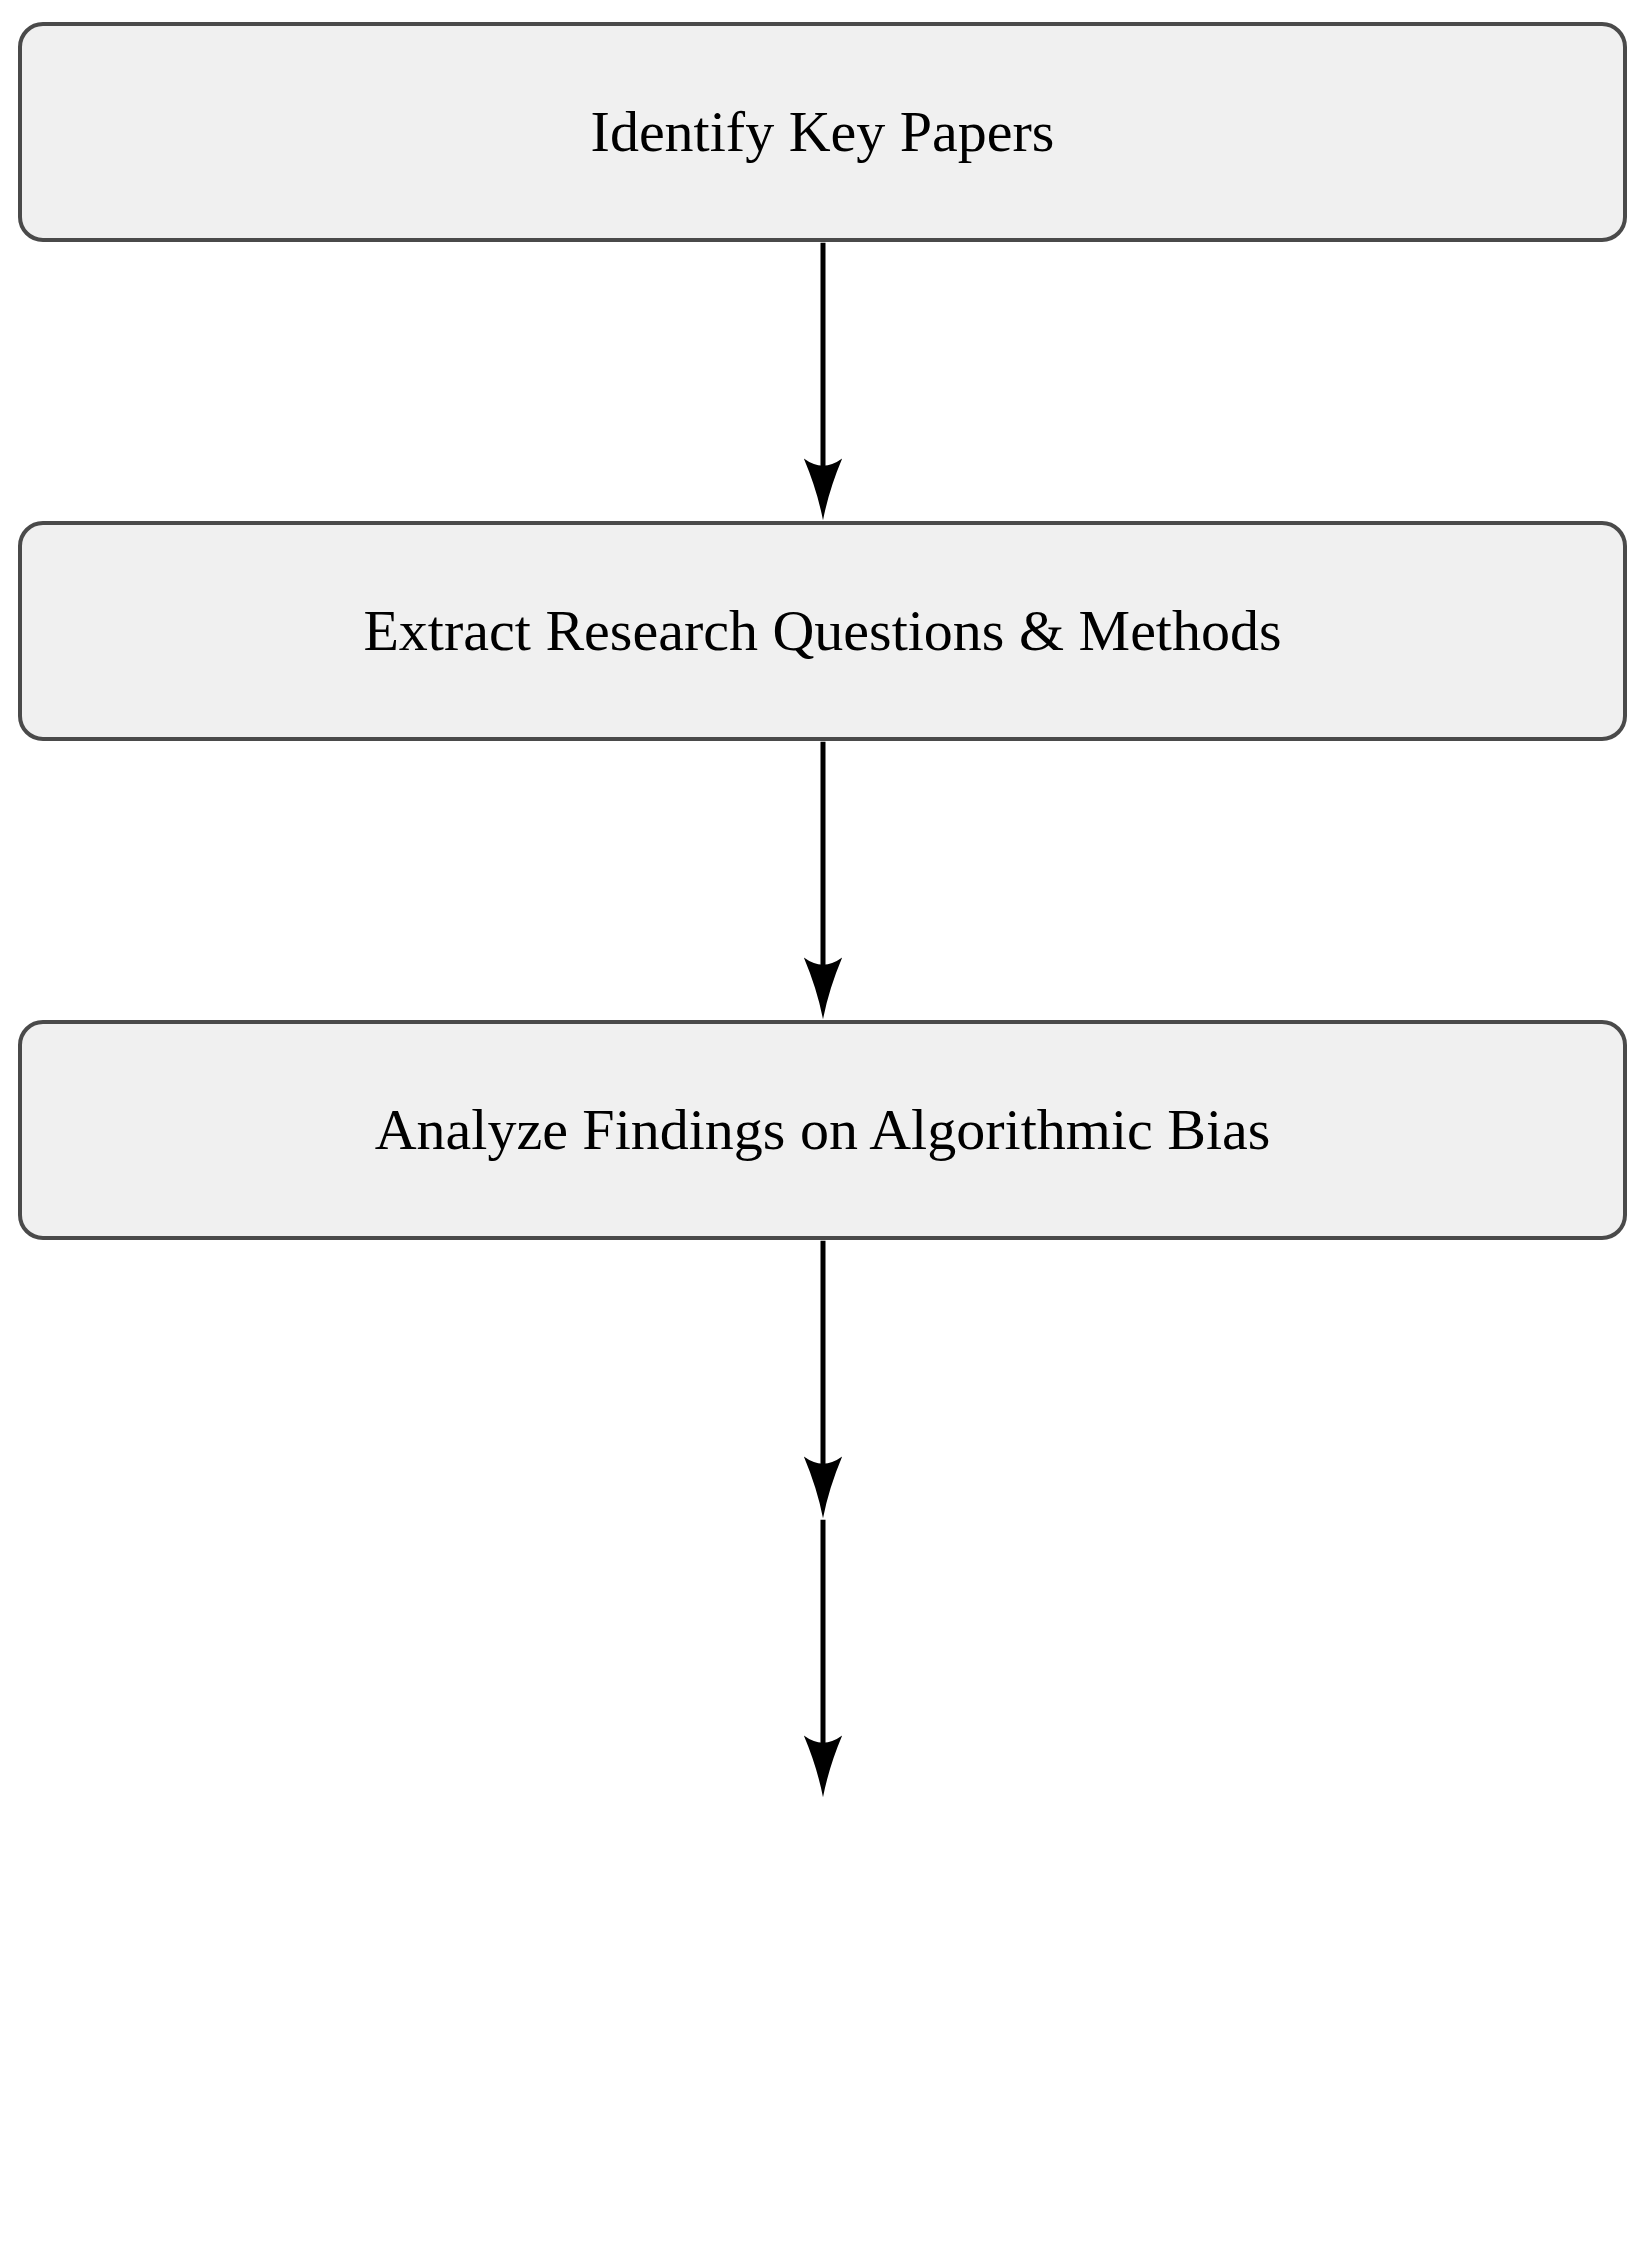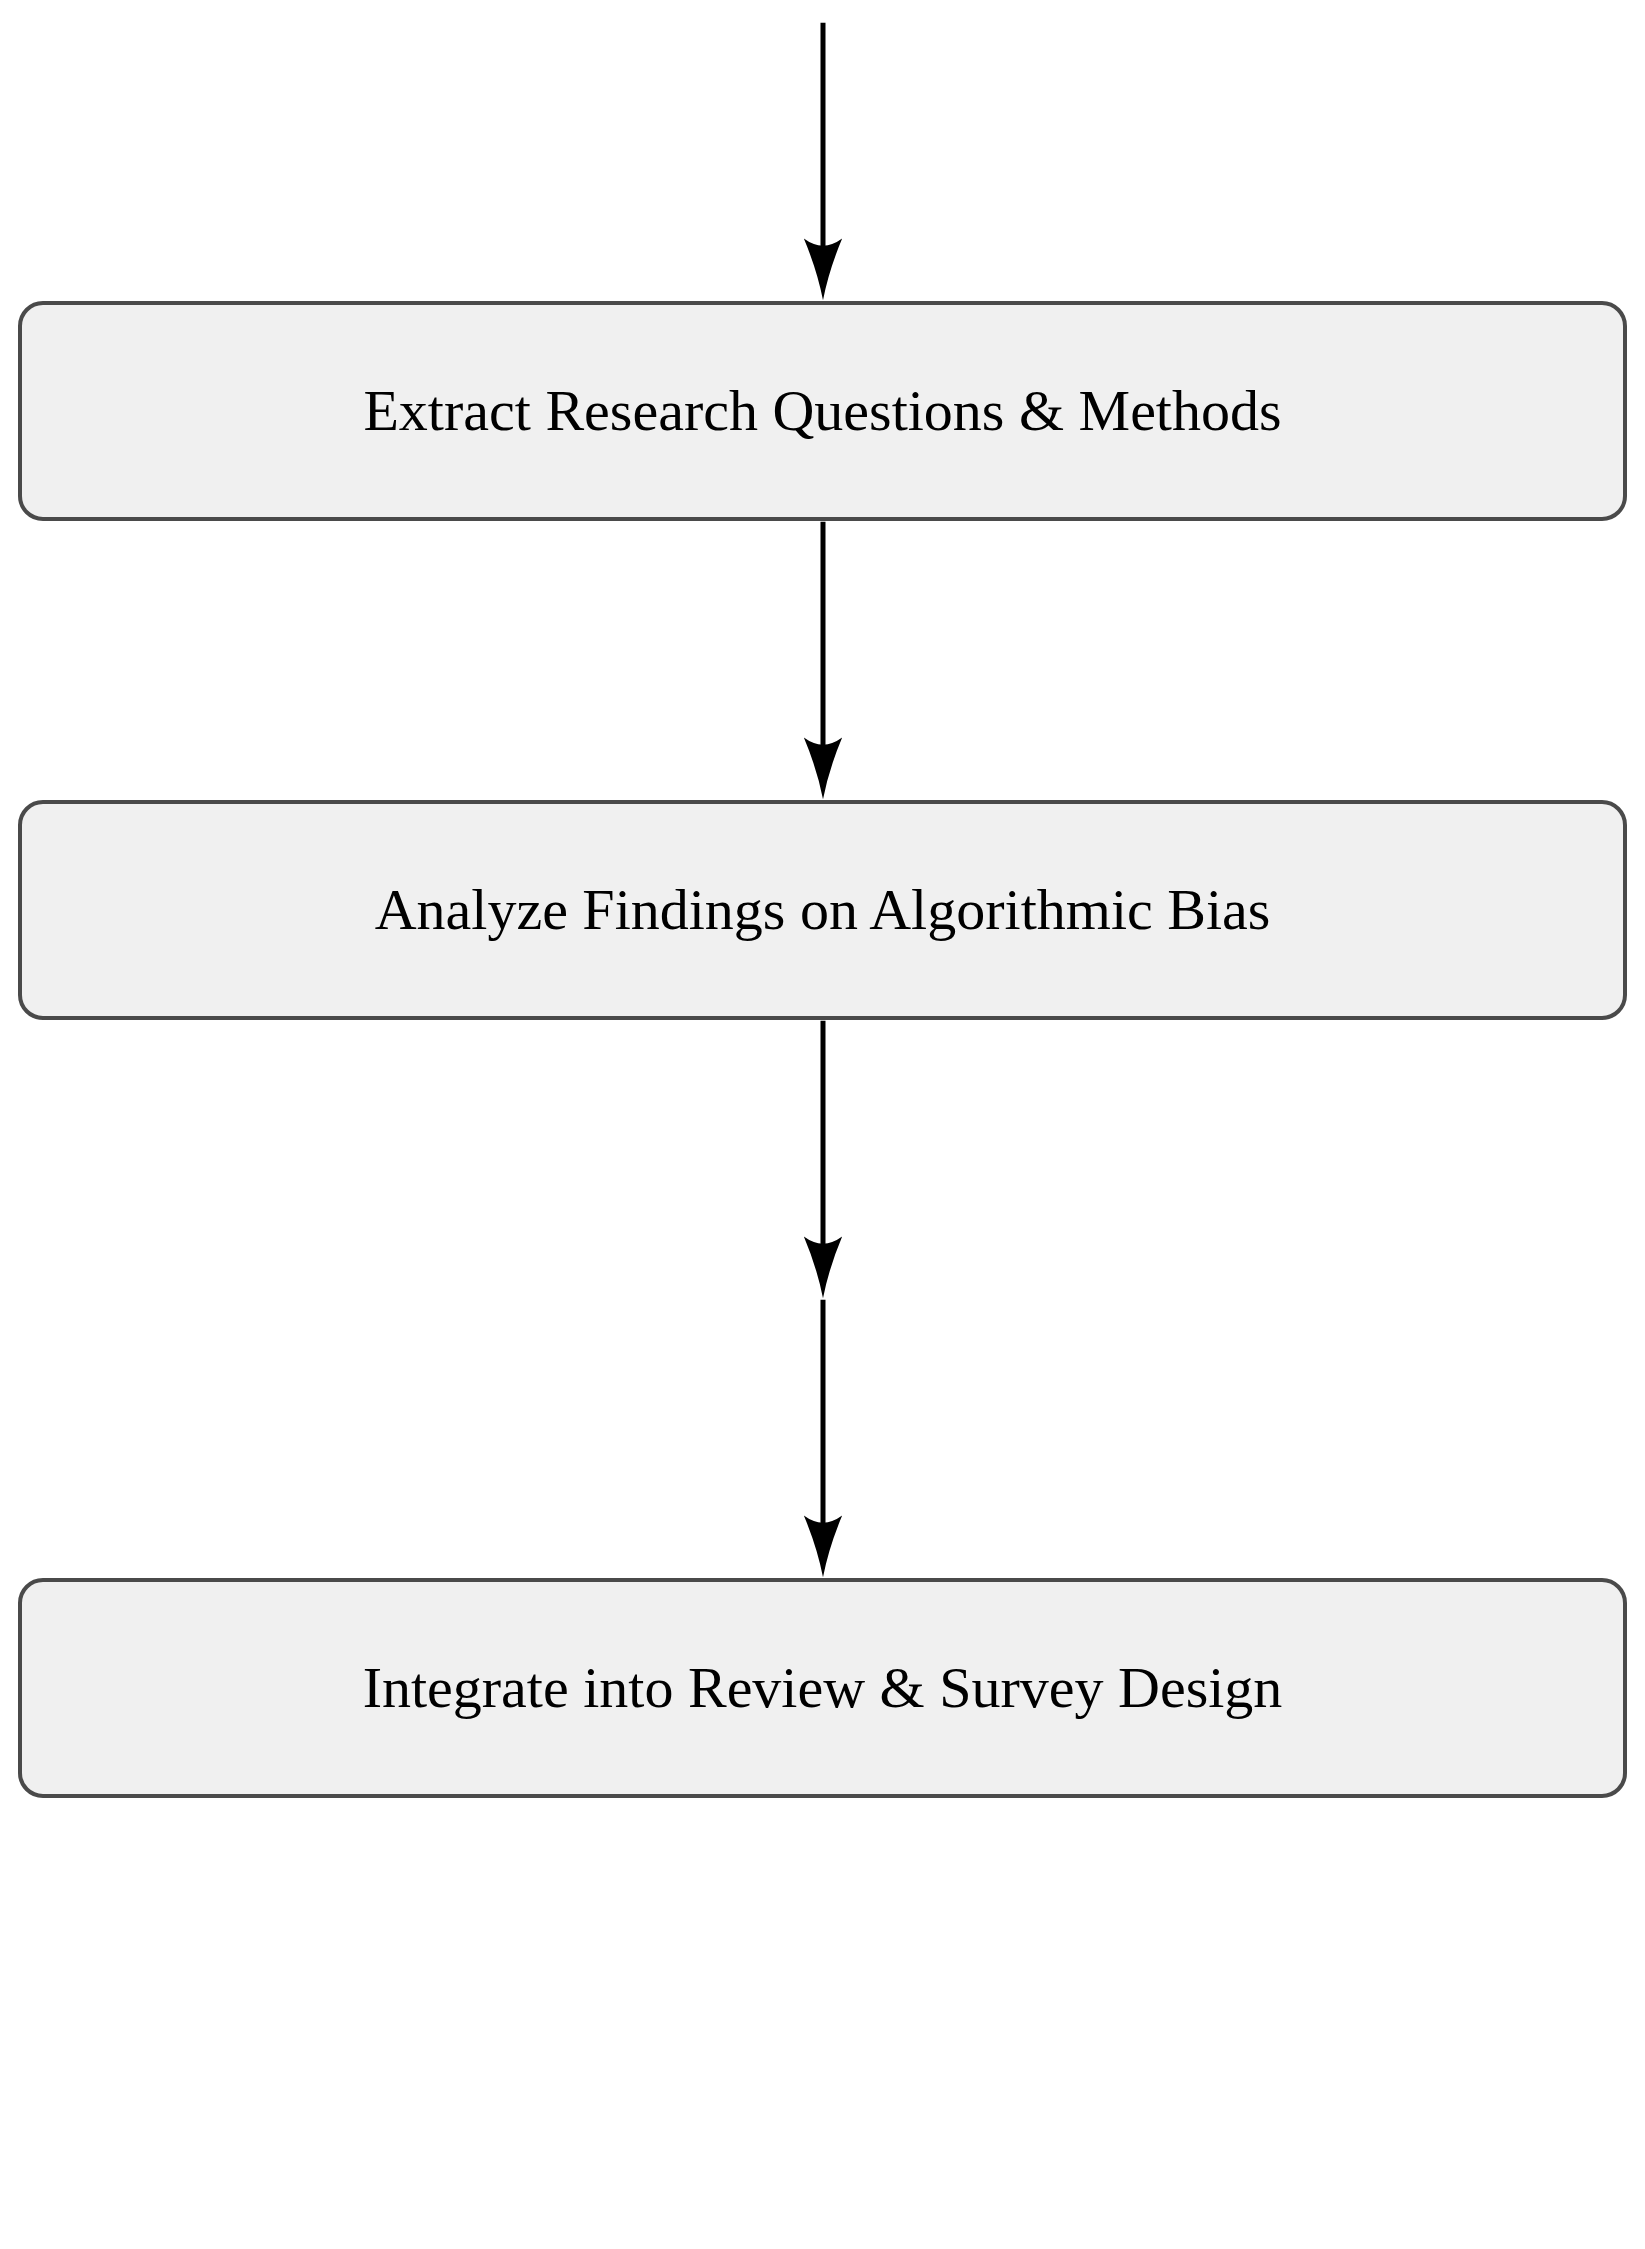--- a/index.html
+++ b/index.html
@@ -57,20 +57,23 @@
     display: block;
     height: 100%;
   }
 </style>
 </head>
 <body>
 
 <div class="canvas">
   <div class="flow">
 
+    <div class="flow-node">
+      <span class="node-label">Identify Key Papers</span>
+    </div>
 
     <div class="connector">
       <svg viewBox="0 0 60 333" width="50" height="279" aria-hidden="true">
         <line x1="30" y1="0" x2="30" y2="280" stroke="#000000" stroke-width="6"></line>
         <path d="M30,333 Q23,297 7,259 Q30,276 53,259 Q37,297 30,333 Z" fill="#000000"></path>
       </svg>
     </div>
 
     <div class="flow-node">
       <span class="node-label">Extract Research Questions &amp; Methods</span>
@@ -95,19 +98,16 @@
     </div>
 
 
     <div class="connector">
       <svg viewBox="0 0 60 333" width="50" height="279" aria-hidden="true">
         <line x1="30" y1="0" x2="30" y2="280" stroke="#000000" stroke-width="6"></line>
         <path d="M30,333 Q23,297 7,259 Q30,276 53,259 Q37,297 30,333 Z" fill="#000000"></path>
       </svg>
     </div>
 
-    <div class="flow-node">
-      <span class="node-label">Integrate into Review &amp; Survey Design</span>
-    </div>
 
   </div>
 </div>
 
 
 </body></html>

